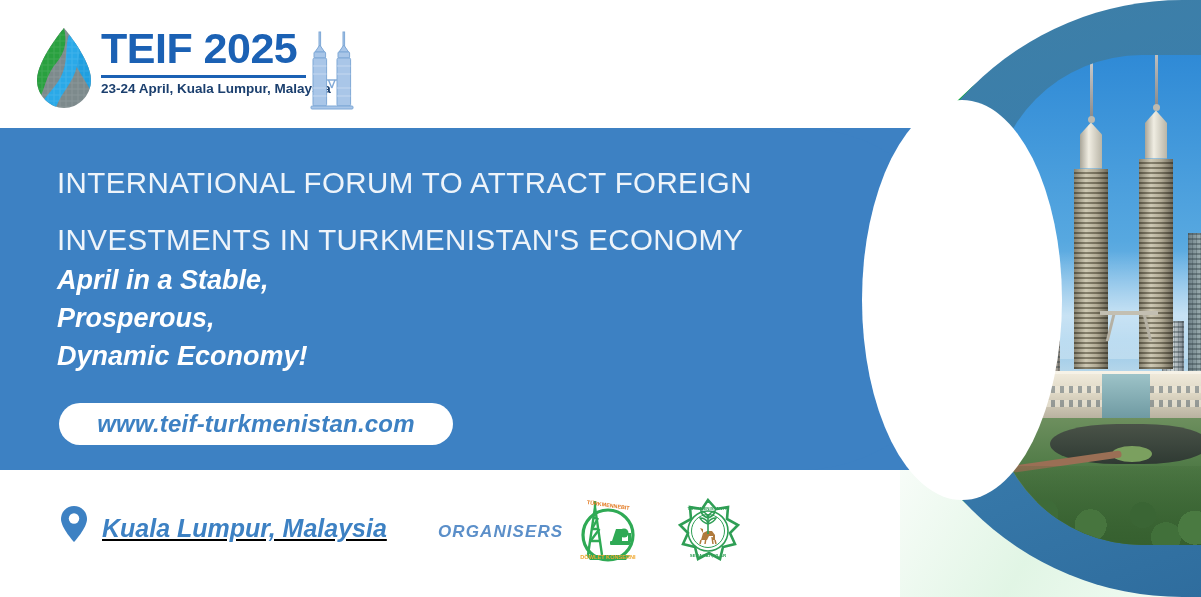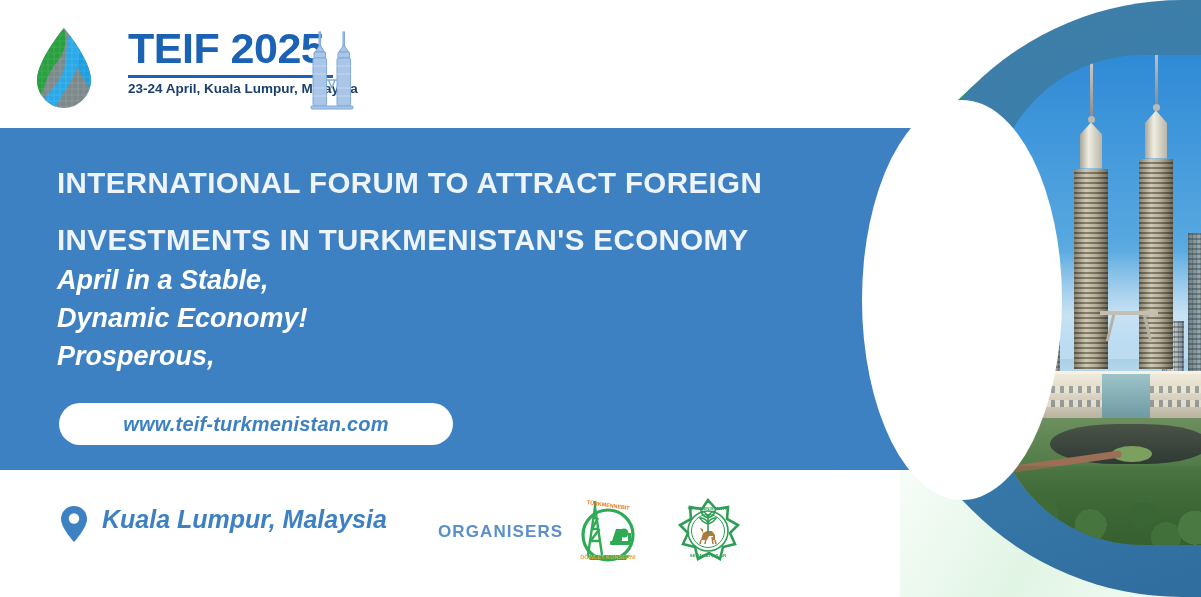--- a/index.html
+++ b/index.html
@@ -157,68 +157,68 @@
     background:#ffffff;
     border-radius:50%;
   }
 
   
   .bottom-white{position:absolute;left:0;top:470px;width:900px;height:127px;background:#ffffff;}
 
   
   .logo{position:absolute;left:33px;top:22px;width:340px;height:92px;}
   .logo-drop{position:absolute;left:0;top:4px;width:62px;height:84px;}
-  .logo-text{position:absolute;left:68px;top:0;width:220px;margin-left:27px;}
+  .logo-text{position:absolute;left:68px;top:0;width:220px;}
   .logo-title{
     font-size:43px;font-weight:bold;color:#1b61b4;letter-spacing:-.5px;
     line-height:52px;white-space:nowrap;
   }
   .logo-rule{width:205px;height:3px;background:#1b61b4;margin-top:1px;}
   .logo-sub{
     font-size:13.5px;font-weight:bold;color:#1b3f6e;margin-top:3px;white-space:nowrap;
   }
   .logo-towers{position:absolute;left:277px;top:8px;width:56px;height:82px;}
 
   
   .headline{
     position:absolute;left:57px;top:162px;width:760px;
     color:#eef4fa;
-    font-size:29.5px;font-weight:bold;letter-spacing:.4px;line-height:41px;
+    font-size:29.5px;font-weight:normal;letter-spacing:.4px;line-height:41px;
     text-transform:uppercase;
   }
   .headline .l2{display:block;margin-top:16px;}
 
   
   .tagline{
     position:absolute;left:57px;top:261px;width:520px;
     color:#ffffff;font-style:italic;font-weight:bold;
     font-size:27px;line-height:38px;
   }
   .tagline span{display:block;}
 
   
   .url-pill{
     position:absolute;left:59px;top:403px;
     width:394px;height:42px;
     background:#ffffff;border-radius:22px;
     display:flex;align-items:center;justify-content:center;
   }
   .url-pill span{
-    color:#3d81c3;font-style:italic;font-weight:bold;font-size:20px;letter-spacing:.2px;
-  }
-
-  
-  .loc{position:absolute;left:60px;top:505px;display:flex;align-items:flex-start;gap:14px;}
+    color:#3d81c3;font-style:italic;font-weight:bold;font-size:24px;letter-spacing:.2px;
+  }
+
+  
+  .loc{position:absolute;left:60px;top:505px;display:flex;align-items:flex-end;gap:14px;text-decoration:underline;}
   .pin{width:28px;height:38px;position:relative;flex:0 0 auto;}
   .loc-text{
     color:#3d81c3;font-style:italic;font-weight:bold;font-size:25px;white-space:nowrap;
   }
   .organisers{
     position:absolute;left:438px;top:522px;
-    color:#5b8fc9;font-weight:bold;font-size:17px;letter-spacing:1.1px;
+    color:#5b8fc9;font-weight:bold;font-size:17px;letter-spacing:1.1px;font-style:italic;
   }
   .org-logos{position:absolute;left:566px;top:497px;display:flex;align-items:center;gap:22px;}
   .org-logo{position:relative;}
 </style>
 </head>
 <body>
 
 <div class="banner">
 
   <div class="bg-wash"></div>
@@ -335,22 +335,22 @@
     </div>
   </div>
 
   <div class="headline">
     <span class="l1">INTERNATIONAL FORUM TO ATTRACT FOREIGN</span>
     <span class="l2">INVESTMENTS IN TURKMENISTAN'S  ECONOMY</span>
   </div>
 
   <div class="tagline">
     <span>April in a Stable,</span>
+    <span>Prosperous,</span>
     <span>Dynamic Economy!</span>
-    <span>Prosperous,</span>
   </div>
 
   <div class="url-pill">
     <span>www.teif-turkmenistan.com</span>
   </div>
 
   <div class="loc">
     <div class="pin">
       <svg viewBox="0 0 28 38" width="28" height="38">
         <path d="M14 1 C6.8 1 1 6.8 1 14 C1 23 14 37 14 37 C14 37 27 23 27 14 C27 6.8 21.2 1 14 1 Z" fill="#3d81c3"></path>

